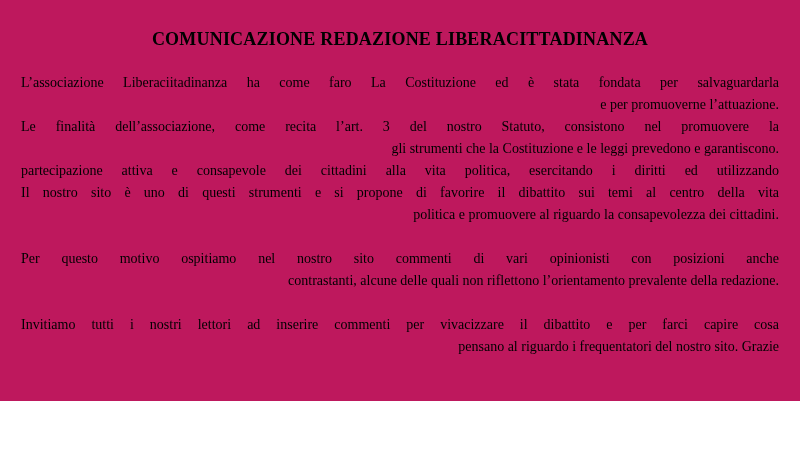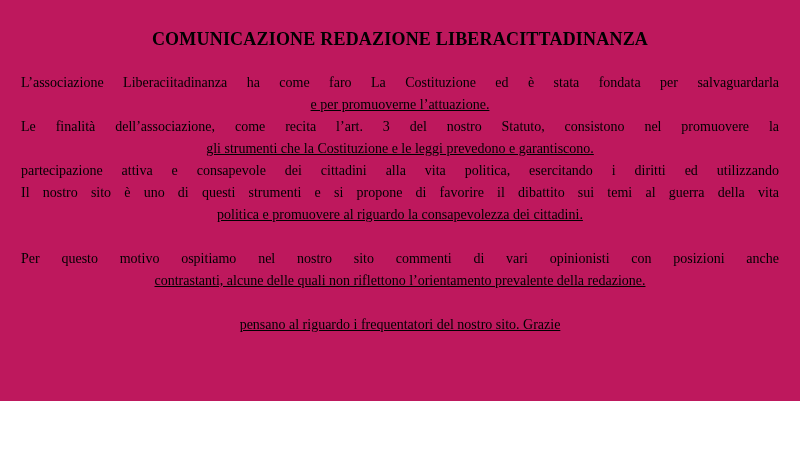--- a/index.html
+++ b/index.html
@@ -35,40 +35,40 @@
   .line {
     font-size: 14px;
     line-height: 22px;
     color: #000000;
   }
   .line.j {
     text-align: justify;
     text-align-last: justify;
   }
   .line.l {
-    text-align: center;
-    text-decoration: underline;
+    text-align: right;
   }
 </style>
 </head>
 <body style="background: rgb(255, 255, 255);">
 
 <div class="doc" style="color: rgb(0, 0, 0);">
   <h1 class="title">COMUNICAZIONE REDAZIONE LIBERACITTADINANZA</h1>
   <div>
       <div class="para">
         <div class="line j">L’associazione Liberaciitadinanza ha come faro La Costituzione ed è stata fondata per salvaguardarla</div>
         <div class="line l">e per promuoverne l’attuazione.</div>
         <div class="line j">Le finalità dell’associazione, come recita l’art. 3 del nostro Statuto, consistono nel promuovere la</div>
         <div class="line l">gli strumenti che la Costituzione e le leggi prevedono e garantiscono.</div>
         <div class="line j">partecipazione attiva e consapevole dei cittadini alla vita politica, esercitando i diritti ed utilizzando</div>
-        <div class="line j">Il nostro sito è uno di questi strumenti e si propone di favorire il dibattito sui temi al guerra della  vita</div>
+        <div class="line j">Il nostro sito è uno di questi strumenti e si propone di favorire il dibattito sui temi al centro della  vita</div>
         <div class="line l">politica e promuovere al riguardo la consapevolezza dei cittadini.</div>
       </div>
       <div class="para">
         <div class="line j">Per questo motivo ospitiamo nel nostro sito commenti di vari opinionisti con posizioni anche</div>
         <div class="line l">contrastanti, alcune delle quali  non riflettono l’orientamento prevalente della redazione.</div>
       </div>
       <div class="para">
+        <div class="line j">Invitiamo tutti i nostri lettori ad inserire commenti per vivacizzare il dibattito e per farci capire cosa</div>
         <div class="line l">pensano al riguardo i frequentatori del nostro sito. Grazie</div>
       </div>
     </div>
 </div>
 
 </body></html>

